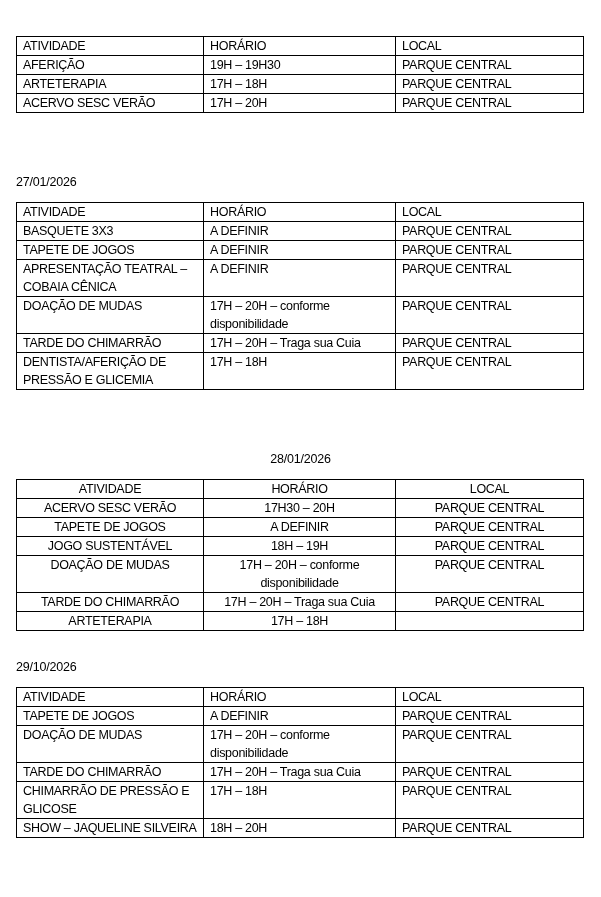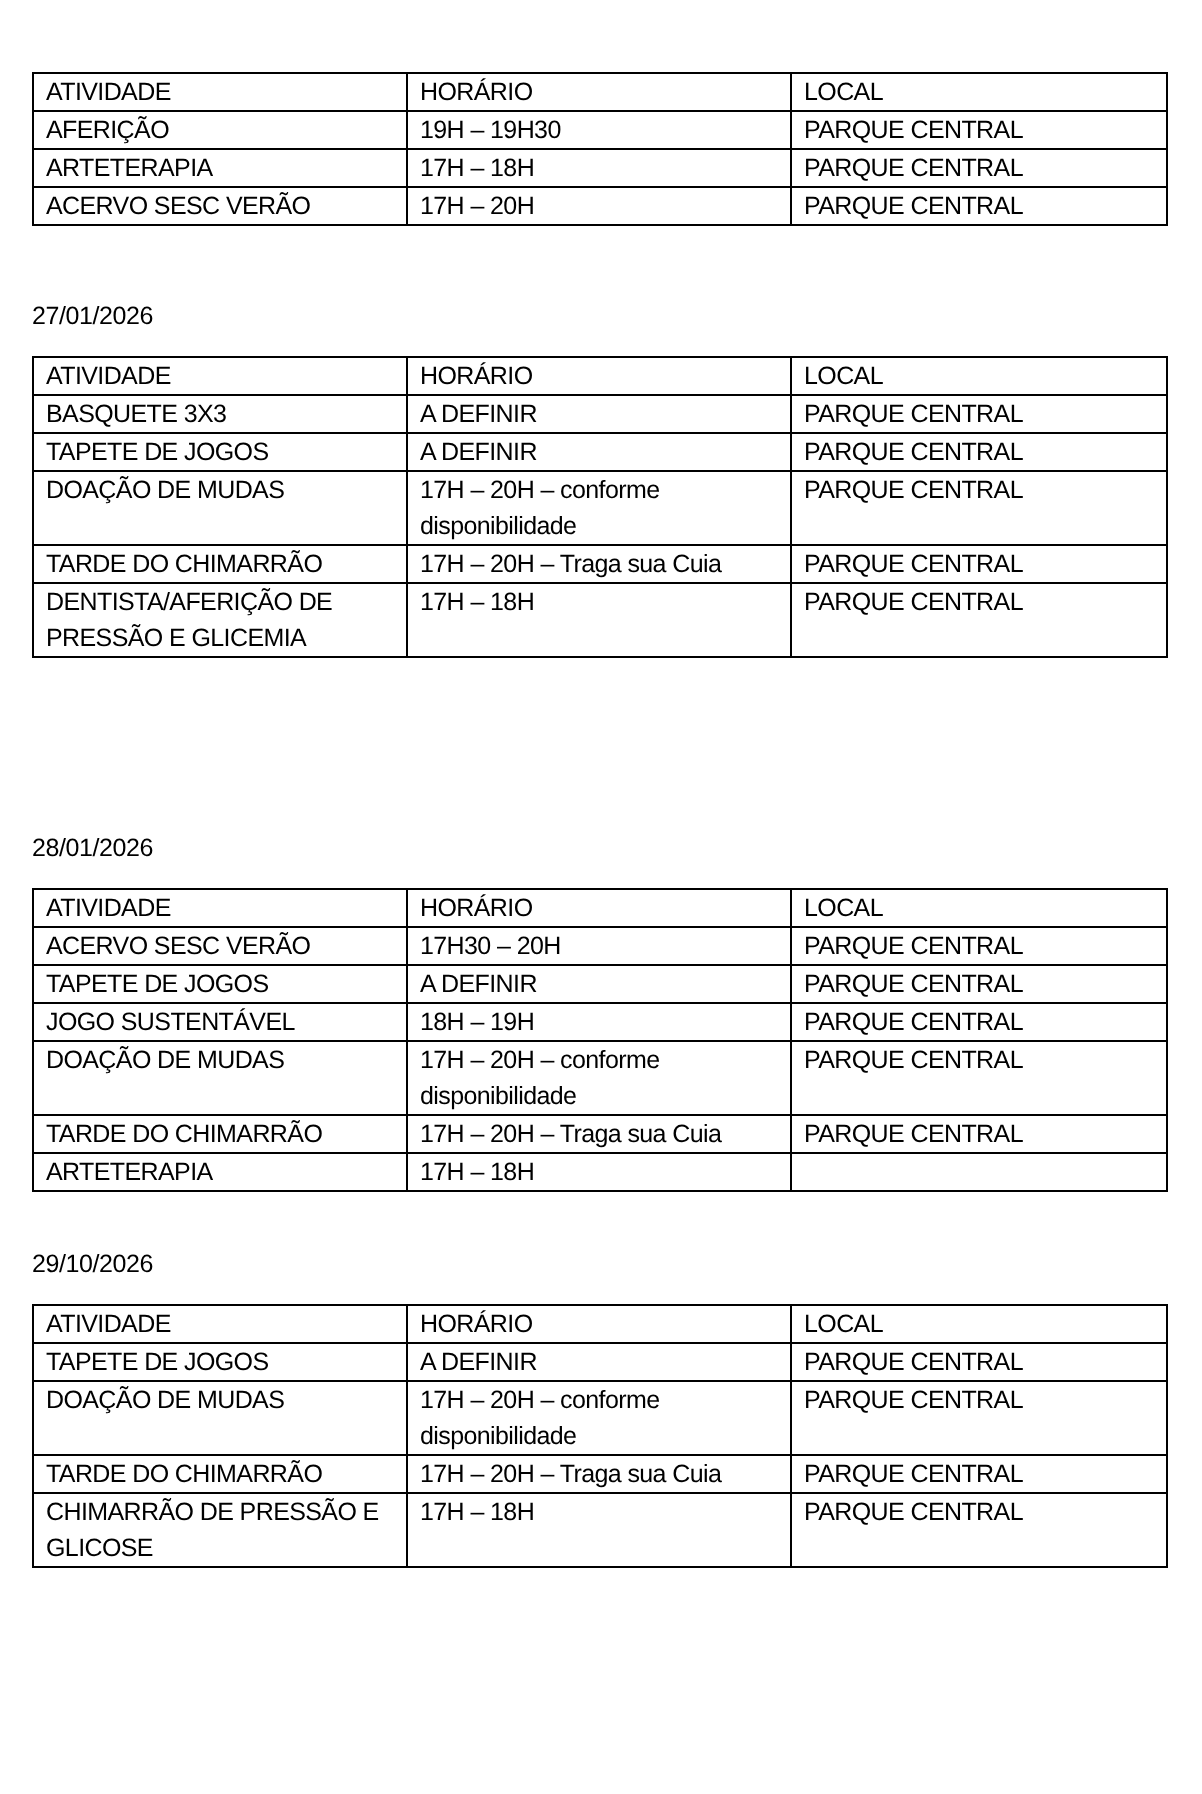--- a/index.html
+++ b/index.html
@@ -29,22 +29,22 @@
   td {
     border: 1px solid #000000;
     vertical-align: top;
     font-size: 12.5px;
     line-height: 18px;
     padding: 0 6px;
     letter-spacing: -0.3px;
     white-space: pre;
     overflow: visible;
   }
-  .section--2 { margin-top: 36px; }
-  .section--3 { margin-top: 86px; }
+  .section--2 { margin-top: 60px; }
+  .section--3 { margin-top: 60px; text-align: center; }
   .section--4 { margin-top: 27px; }
 </style>
 </head>
 <body>
 
 <div class="section section--1">
   <table class="schedule">
     <colgroup>
         <col class="c1">
         <col class="c2">
@@ -93,20 +93,26 @@
         <td>BASQUETE 3X3</td>
         <td>A DEFINIR</td>
         <td>PARQUE CENTRAL</td>
       </tr>
       <tr>
         <td>TAPETE DE JOGOS</td>
         <td>A DEFINIR</td>
         <td>PARQUE CENTRAL</td>
       </tr>
       <tr>
+        <td>APRESENTAÇÃO TEATRAL –
+COBAIA CÊNICA</td>
+        <td>A DEFINIR</td>
+        <td>PARQUE CENTRAL</td>
+      </tr>
+      <tr>
         <td>DOAÇÃO DE MUDAS</td>
         <td>17H – 20H – conforme
 disponibilidade</td>
         <td>PARQUE CENTRAL</td>
       </tr>
       <tr>
         <td>TARDE DO CHIMARRÃO</td>
         <td>17H – 20H – Traga sua Cuia</td>
         <td>PARQUE CENTRAL</td>
       </tr>
@@ -198,15 +204,20 @@
         <td>TARDE DO CHIMARRÃO</td>
         <td>17H – 20H – Traga sua Cuia</td>
         <td>PARQUE CENTRAL</td>
       </tr>
       <tr>
         <td>CHIMARRÃO DE PRESSÃO E
 GLICOSE</td>
         <td>17H – 18H</td>
         <td>PARQUE CENTRAL</td>
       </tr>
+      <tr>
+        <td>SHOW – JAQUELINE SILVEIRA</td>
+        <td>18H – 20H</td>
+        <td>PARQUE CENTRAL</td>
+      </tr>
     </tbody>
   </table>
 </div>
 
 </body></html>

